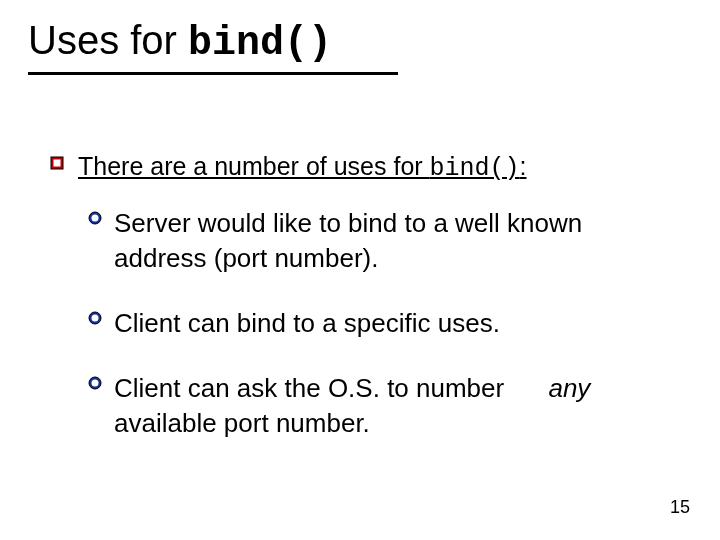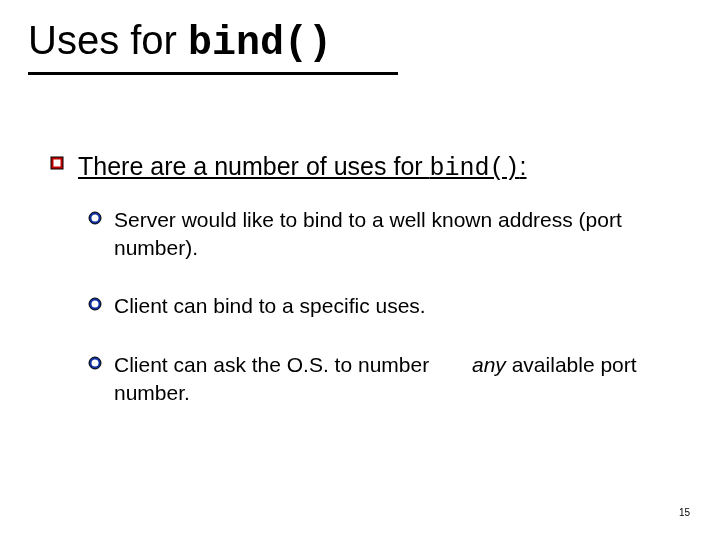--- a/index.html
+++ b/index.html
@@ -53,21 +53,21 @@
     margin-bottom: 20px;
     padding-left: 28px;
     position: relative;
     text-decoration: underline;
   }
   .lvl1 .mono {
     font-family: "Courier New", Courier, monospace;
     font-size: 25px;
   }
   .lvl2 {
-    font-size: 21px;
+    font-size: 26px;
     line-height: 1.35;
     margin-bottom: 30px;
     padding-left: 64px;
     position: relative;
   }
   .em { font-style: italic; margin-left: 37px; }
   .square-bullet {
     position: absolute;
     left: 0;
     top: 6px;
@@ -81,21 +81,21 @@
     left: 38px;
     top: 5px;
     width: 14px;
     height: 14px;
   }
   .circle-bullet svg { display: block; }
   .pagenum {
     position: absolute;
     right: 30px;
     bottom: 22px;
-    font-size: 10px;
+    font-size: 18px;
     color: #000;
     font-family: "Comic Sans MS", cursive, sans-serif;
   }
 </style>
 </head>
 <body>
 <div class="slide">
 
   <div class="title">
     <span>Uses for </span><span class="mono">bind()</span>

